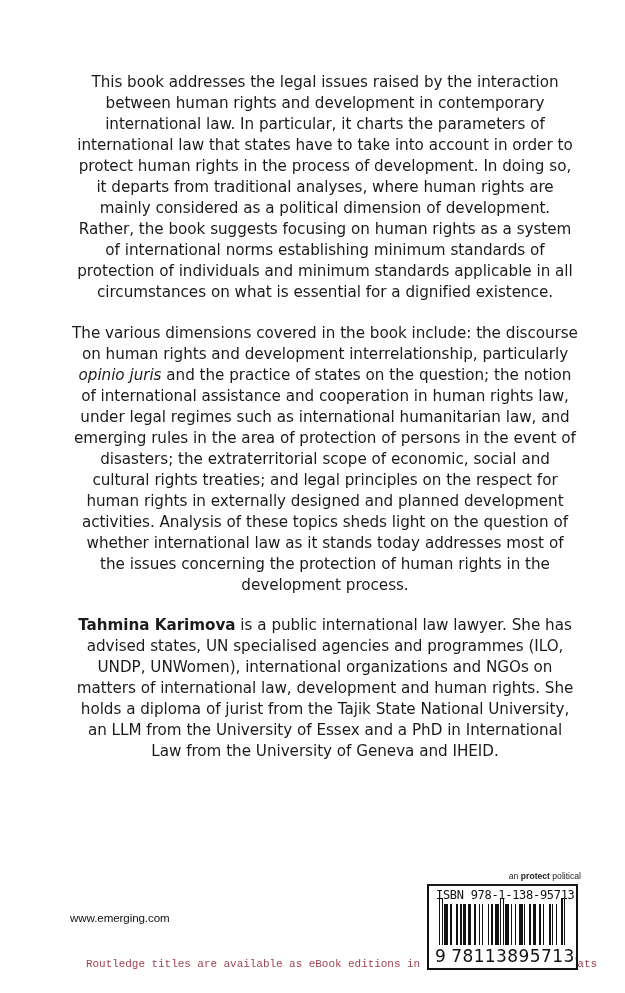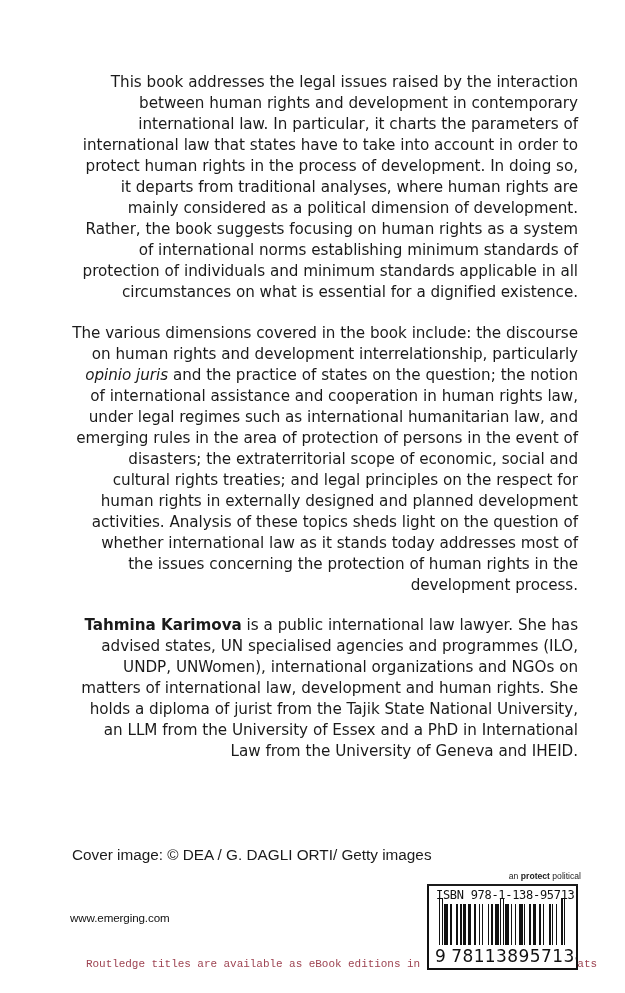--- a/index.html
+++ b/index.html
@@ -28,21 +28,21 @@
     left: 72px;
     top: 72px;
     width: 506px;
   }
 
   .para {
     font-size: 15.2px;
     line-height: 1.385;
     letter-spacing: -0.05px;
     margin: 0 0 19px 0;
-    text-align: right;
+    text-align: center;
     color: #1b1b1b;
     word-spacing: 0.1px;
   }
   .para:last-child { margin-bottom: 0; }
 
   .para em { }
   .para strong { font-weight: bold; }
 
   .bio { margin-bottom: 0; }
 
@@ -205,21 +205,20 @@
 
     <p class="para">This book addresses the legal issues raised by the interaction between human rights and development in contemporary international law. In particular, it charts the parameters of international law that states have to take into account in order to protect human rights in the process of development. In doing so, it departs from traditional analyses, where human rights are mainly considered as a political dimension of development. Rather, the book suggests focusing on human rights as a system of international norms establishing minimum standards of protection of individuals and minimum standards applicable in all circumstances on what is essential for a dignified existence.</p>
 
     <p class="para"><span>The various dimensions covered in the book include: the discourse on human rights and development interrelationship, particularly </span><em>opinio juris</em><span> and the practice of states on the question; the notion of international assistance and cooperation in human rights law, under legal regimes such as international humanitarian law, and emerging rules in the area of protection of persons in the event of disasters; the extraterritorial scope of economic, social and cultural rights treaties; and legal principles on the respect for human rights in externally designed and planned development activities. Analysis of these topics sheds light on the question of whether international law as it stands today addresses most of the issues concerning the protection of human rights in the development process.</span></p>
 
     <p class="para bio"><strong>Tahmina Karimova</strong><span> is a public international law lawyer. She has advised states, UN specialised agencies and programmes (ILO, UNDP, UNWomen), international organizations and NGOs on matters of international law, development and human rights. She holds a diploma of jurist from the Tajik State National University, an LLM from the University of Essex and a PhD in International Law from the University of Geneva and IHEID.</span></p>
 
   </div>
 
   <div class="series-block">
-    <div class="cover-credit">Cover image: © DEA / G. DAGLI ORTI/ Getty images</div>
   </div>
 
   <div class="logo-block">
     <div class="logo-url">www.emerging.com</div>
   </div>
 
   <div class="ebook-note">Routledge titles are available as eBook editions in a range of digital formats</div>
 
   <div class="informa"><span>an </span><b>protect</b><span> political</span></div>
   <div class="informa-rule"></div>

